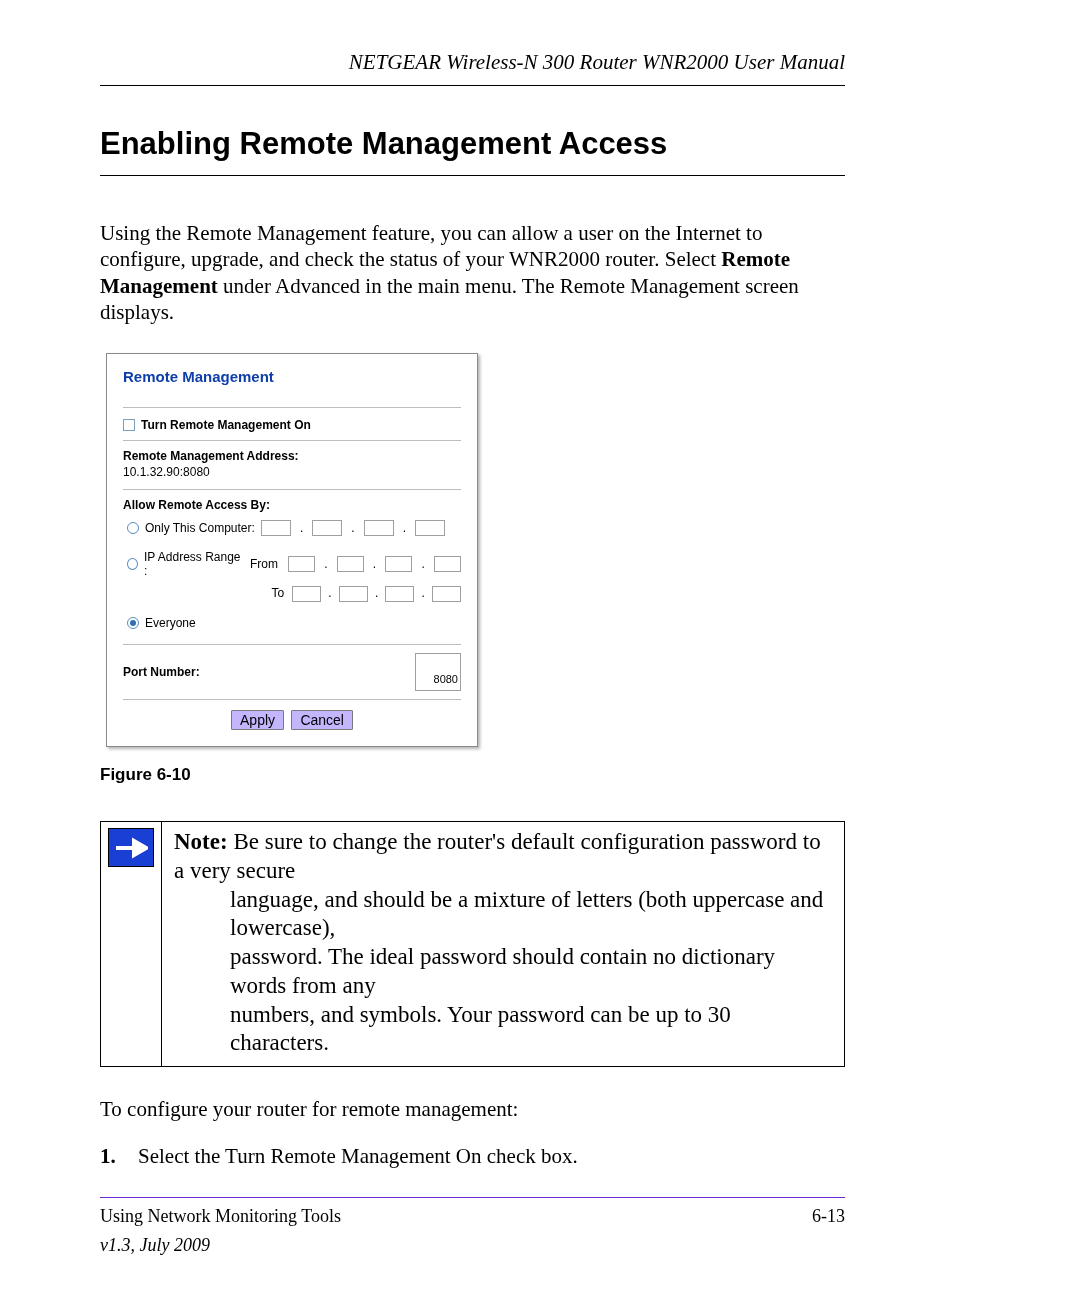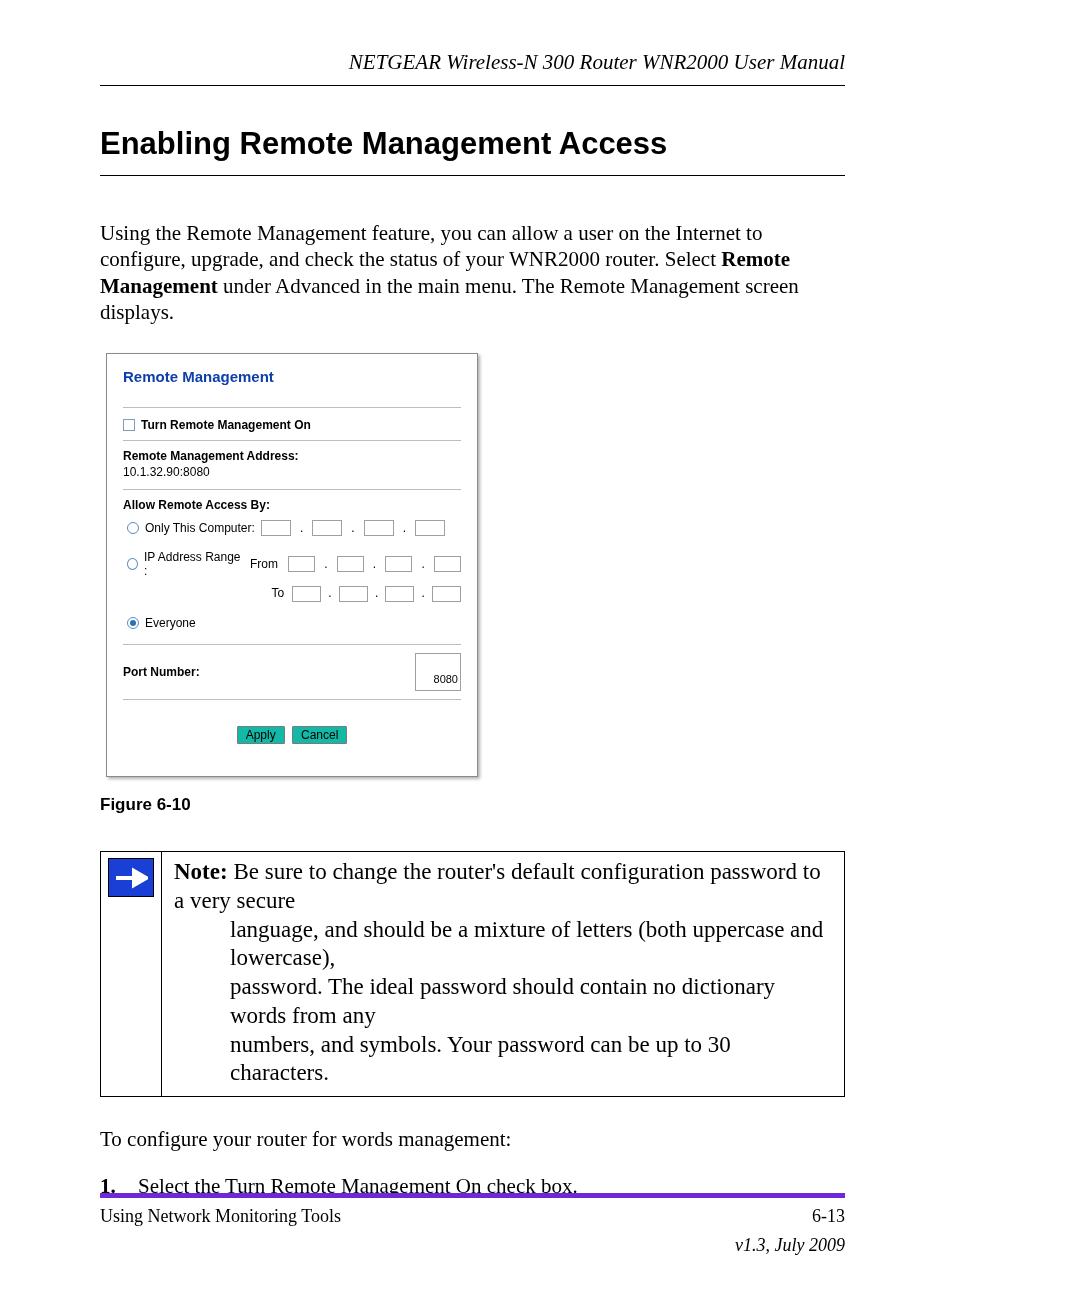--- a/index.html
+++ b/index.html
@@ -113,25 +113,25 @@
     padding: 18px 2px;
     box-sizing: border-box;
     line-height: 14px;
   }
   .btn-row {
     text-align: center;
     margin-top: 10px;
   }
   .btn {
     display: inline-block;
-    font-size: 12px;
+    font-size: 14px;
     border: 1px solid #7a7a7a;
     padding: 1px 8px;
-    background: #14b8a6;
-    margin: 16px 2px;
+    background: #c4b5fd;
+    margin: 0 2px;
     border-radius: 1px;
   }
   .radio-block {
     margin-left: 4px;
     margin-bottom: 14px;
   }
   .range-align {
     display: flex;
     align-items: flex-start;
     margin-left: 126px;
@@ -203,29 +203,29 @@
   .step-num { font-weight: bold; min-width: 22px; }
 
   
   .footer {
     position: absolute;
     bottom: 40px;
     left: 100px;
     right: 95px;
   }
   .footer-top {
-    border-top: 5px solid #6d28d9;
+    border-top: 1px solid #6d28d9;
     display: flex;
     justify-content: space-between;
     font-size: 18px;
     padding-top: 8px;
     align-items: flex-end;
   }
   .footer-caption {
-    text-align: right;
+    text-align: left;
     font-style: italic;
     font-size: 18px;
     margin-top: 8px;
   }
 </style>
 </head>
 <body>
 
 <div class="page">
 
@@ -321,21 +321,21 @@
       </div>
     </div>
     <div class="note-text-cell">
       <span class="strong">Note:</span><span> Be sure to change the router's default configuration password to a very secure</span><br>
       <span class="note-indent">language, and should be a mixture of letters (both uppercase and lowercase),</span>
       <span class="note-indent">password. The ideal password should contain no dictionary words from any</span>
       <span class="note-indent">numbers, and symbols. Your password can be up to 30 characters.</span>
     </div>
   </div>
 
-  <div class="intro-line">To configure your router for words management:</div>
+  <div class="intro-line">To configure your router for remote management:</div>
 
   <div class="step-line">
     <span class="step-num">1.</span>
     <span>
       <span>Select the </span><span class="strong">Turn Remote Management On</span><span> check box.</span>
     </span>
   </div>
 
   <div class="footer">
     <div class="footer-top">

